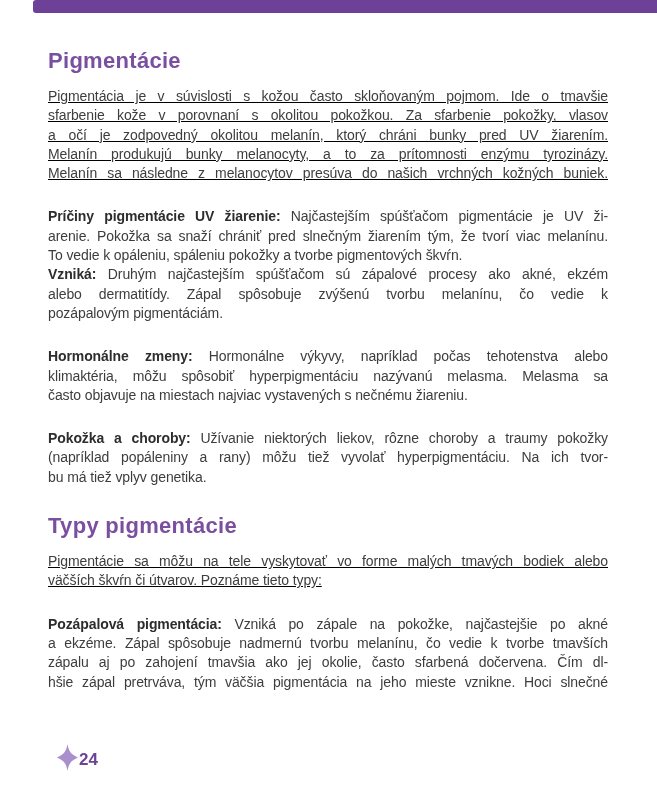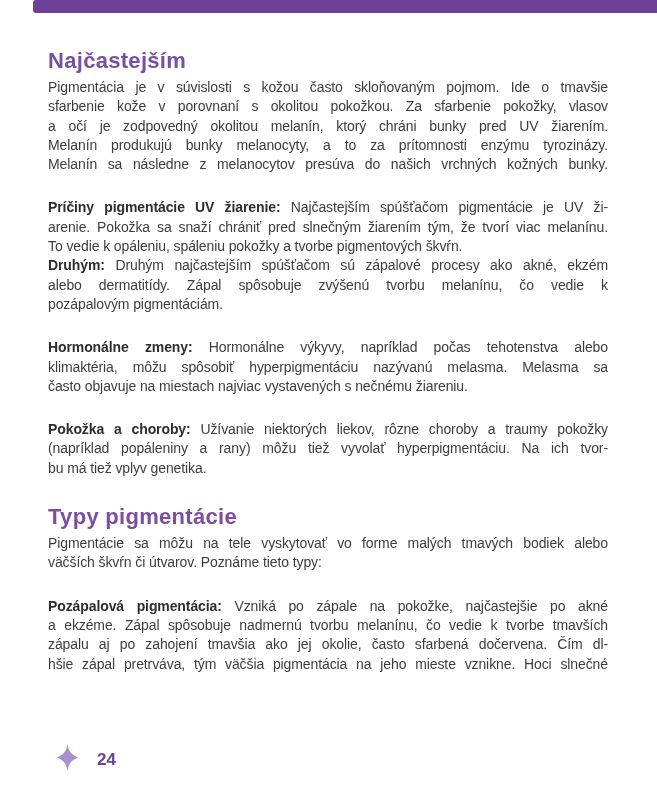--- a/index.html
+++ b/index.html
@@ -29,21 +29,21 @@
   .heading {
     font-size: 22px;
     line-height: 22px;
     font-weight: 700;
     letter-spacing: 0.3px;
     color: var(--accent, #7B4FA0);
   }
   .heading:first-child { margin-top: 50px; }
   .para + .heading { margin-top: 28px; }
   .para { margin-top: 24px; }
-  .heading + .para { margin-top: 6px; }
+  .heading + .para { margin-top: 15px; text-decoration: underline; }
   .line {
     font-size: 14px;
     line-height: 19.3px;
     letter-spacing: -0.1px;
     color: #3d3d3d;
     white-space: normal;
     text-align: left;
   }
   .line.j {
     text-align: justify;
@@ -52,49 +52,49 @@
   .lead {
     font-weight: 700;
     color: #2d2d2d;
   }
   .footer {
     position: absolute;
     left: 57px;
     top: 744px;
     display: flex;
     align-items: center;
-    gap: 19px;
+    gap: 1px;
     justify-content: center;
   }
   .page-number {
     font-size: 17px;
     font-weight: 700;
     color: var(--num-color, #6B4397);
   }
 </style>
 </head>
 <body>
 
 <div class="page">
   <div class="top-bar"></div>
 
   <div class="content">
-      <div class="heading">Najčastejším</div>
+      <div class="heading">Pigmentácie</div>
       <div class="para">
         <div class="line j">Pigmentácia je v súvislosti s kožou často skloňovaným pojmom. Ide o tmavšie</div>
         <div class="line j">sfarbenie kože v porovnaní s okolitou pokožkou. Za sfarbenie pokožky, vlasov</div>
         <div class="line j">a očí je zodpovedný okolitou melanín, ktorý chráni bunky pred UV žiarením.</div>
         <div class="line j">Melanín produkujú bunky melanocyty, a to za prítomnosti enzýmu tyrozinázy.</div>
-        <div class="line j">Melanín sa následne z melanocytov presúva do našich vrchných kožných bunky.</div>
+        <div class="line j">Melanín sa následne z melanocytov presúva do našich vrchných kožných buniek.</div>
       </div>
       <div class="para">
         <div class="line j"><span class="lead">Príčiny pigmentácie UV žiarenie:</span> Najčastejším spúšťačom pigmentácie je UV ži-</div>
         <div class="line j">arenie. Pokožka sa snaží chrániť pred slnečným žiarením tým, že tvorí viac melanínu.</div>
         <div class="line">To vedie k opáleniu, spáleniu pokožky a tvorbe pigmentových škvŕn.</div>
-        <div class="line j"><span class="lead">Druhým:</span> Druhým najčastejším spúšťačom sú zápalové procesy ako akné, ekzém</div>
+        <div class="line j"><span class="lead">Vzniká:</span> Druhým najčastejším spúšťačom sú zápalové procesy ako akné, ekzém</div>
         <div class="line j">alebo dermatitídy. Zápal spôsobuje zvýšenú tvorbu melanínu, čo vedie k</div>
         <div class="line">pozápalovým pigmentáciám.</div>
       </div>
       <div class="para">
         <div class="line j"><span class="lead">Hormonálne zmeny:</span> Hormonálne výkyvy, napríklad počas tehotenstva alebo</div>
         <div class="line j">klimaktéria, môžu spôsobiť hyperpigmentáciu nazývanú melasma. Melasma sa</div>
         <div class="line">často objavuje na miestach najviac vystavených s nečnému žiareniu.</div>
       </div>
       <div class="para">
         <div class="line j"><span class="lead">Pokožka a choroby:</span> Užívanie niektorých liekov, rôzne choroby a traumy pokožky</div>

